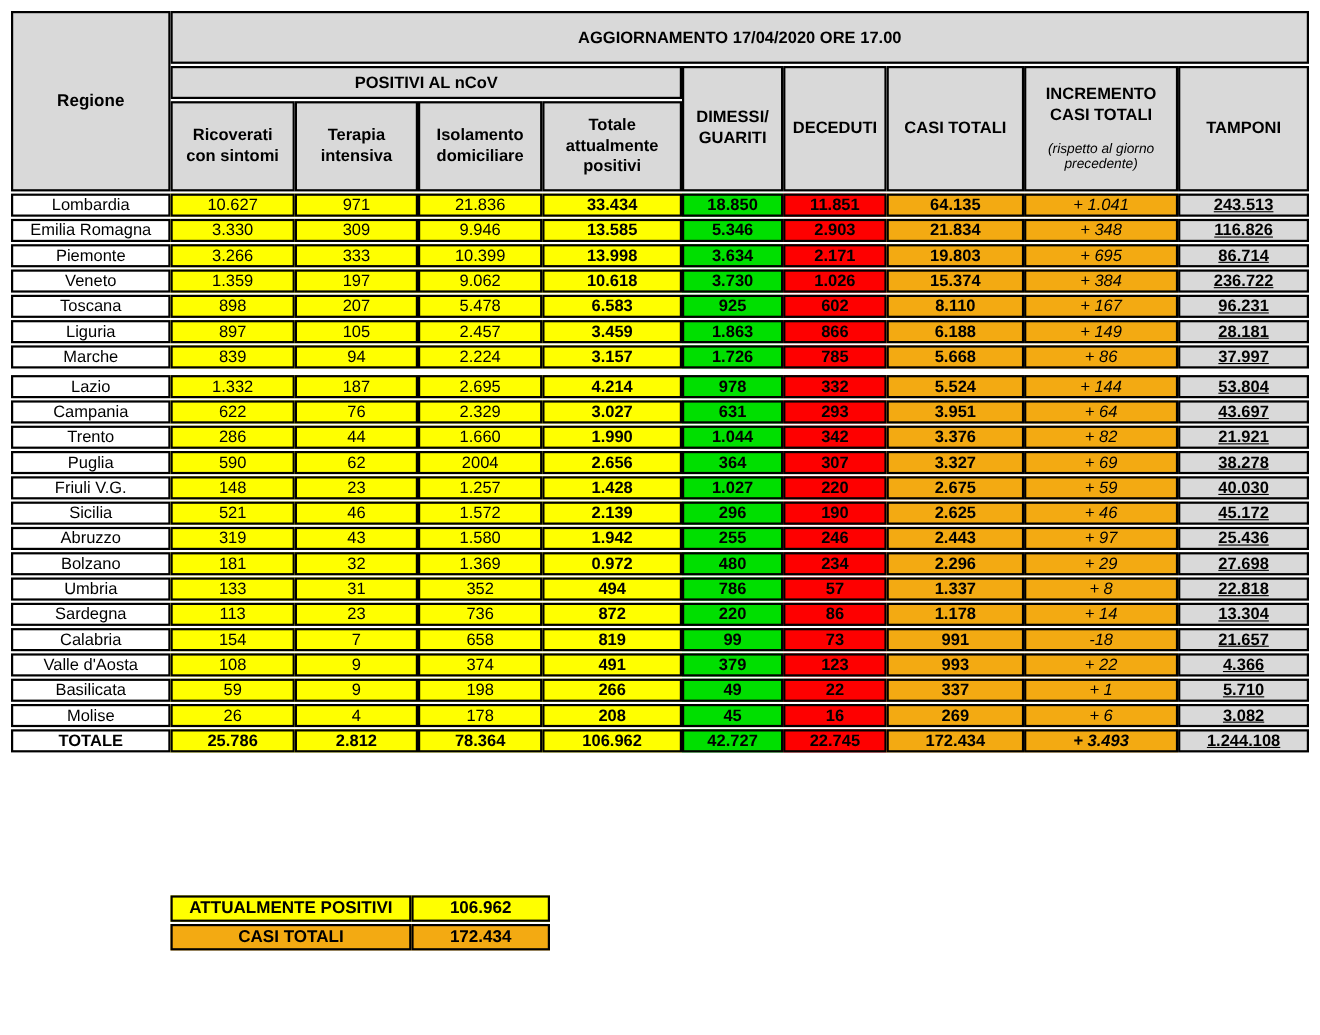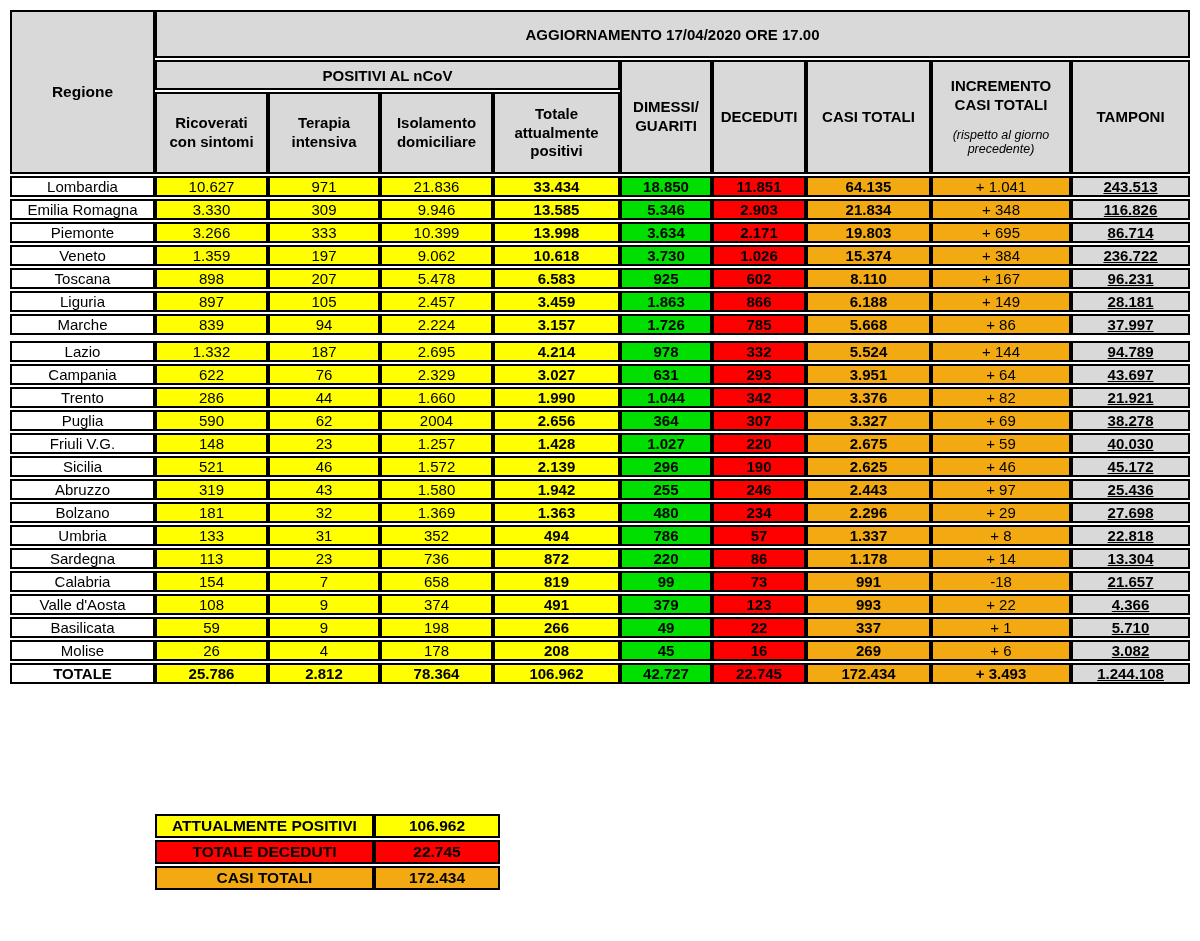--- a/index.html
+++ b/index.html
@@ -38,21 +38,21 @@
   .pre { white-space:pre-line; }
 
   .main td { height:21px; font-size:15px; }
   .cl-region { background:#ffffff; font-weight:400; font-size:15.5px; }
   .cl-yellow { background:var(--c-yellow); }
   .cl-green  { background:var(--c-green);margin-top:20px; }
   .cl-red    { background:var(--c-red); }
   .cl-orange { background:var(--c-orange); }
   .cl-grey   { background:var(--c-grey);text-decoration:underline; }
   .bold { font-weight:700; }
-  .ital { }
+  .ital { font-style:italic; }
   tr.spacer td { border:none; height:2px; padding:0; background:transparent; }
 
   .summary {
     position:absolute; left:155px; top:812px; width:345px;
   }
   .summary td {
     border:2px solid #000;
     height:24px;
     text-align:center;
     vertical-align:middle;
@@ -197,21 +197,21 @@
       <tr>
         <td class="cl-region">Lazio</td>
         <td class="cl-yellow">1.332</td>
         <td class="cl-yellow">187</td>
         <td class="cl-yellow">2.695</td>
         <td class="cl-yellow bold">4.214</td>
         <td class="cl-green bold">978</td>
         <td class="cl-red bold">332</td>
         <td class="cl-orange bold">5.524</td>
         <td class="cl-orange ital">+ 144</td>
-        <td class="cl-grey bold">94.789</td>
+        <td class="cl-grey bold">53.804</td>
       </tr>
       <tr>
         <td class="cl-region">Campania</td>
         <td class="cl-yellow">622</td>
         <td class="cl-yellow">76</td>
         <td class="cl-yellow">2.329</td>
         <td class="cl-yellow bold">3.027</td>
         <td class="cl-green bold">631</td>
         <td class="cl-red bold">293</td>
         <td class="cl-orange bold">3.951</td>
@@ -276,21 +276,21 @@
         <td class="cl-red bold">246</td>
         <td class="cl-orange bold">2.443</td>
         <td class="cl-orange ital">+ 97</td>
         <td class="cl-grey bold">25.436</td>
       </tr>
       <tr>
         <td class="cl-region">Bolzano</td>
         <td class="cl-yellow">181</td>
         <td class="cl-yellow">32</td>
         <td class="cl-yellow">1.369</td>
-        <td class="cl-yellow bold">1.363</td>
+        <td class="cl-yellow bold">0.972</td>
         <td class="cl-green bold">480</td>
         <td class="cl-red bold">234</td>
         <td class="cl-orange bold">2.296</td>
         <td class="cl-orange ital">+ 29</td>
         <td class="cl-grey bold">27.698</td>
       </tr>
       <tr>
         <td class="cl-region">Umbria</td>
         <td class="cl-yellow">133</td>
         <td class="cl-yellow">31</td>
@@ -381,21 +381,17 @@
   <colgroup>
     <col style="width:219px">
       <col style="width:126px">
   </colgroup>
   <tbody>
       <tr>
         <td class="cl-yellow">ATTUALMENTE POSITIVI</td>
         <td class="cl-yellow">106.962</td>
       </tr>
       <tr>
-        <td class="cl-red">TOTALE DECEDUTI</td>
-        <td class="cl-red">22.745</td>
-      </tr>
-      <tr>
         <td class="cl-orange">CASI TOTALI</td>
         <td class="cl-orange">172.434</td>
       </tr>
     </tbody>
 </table>
 
 </body></html>

